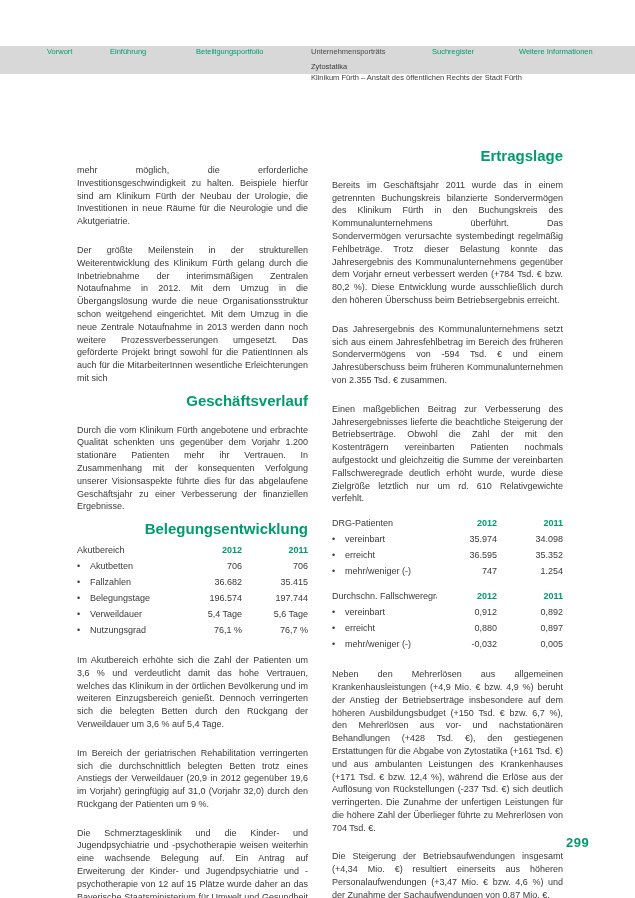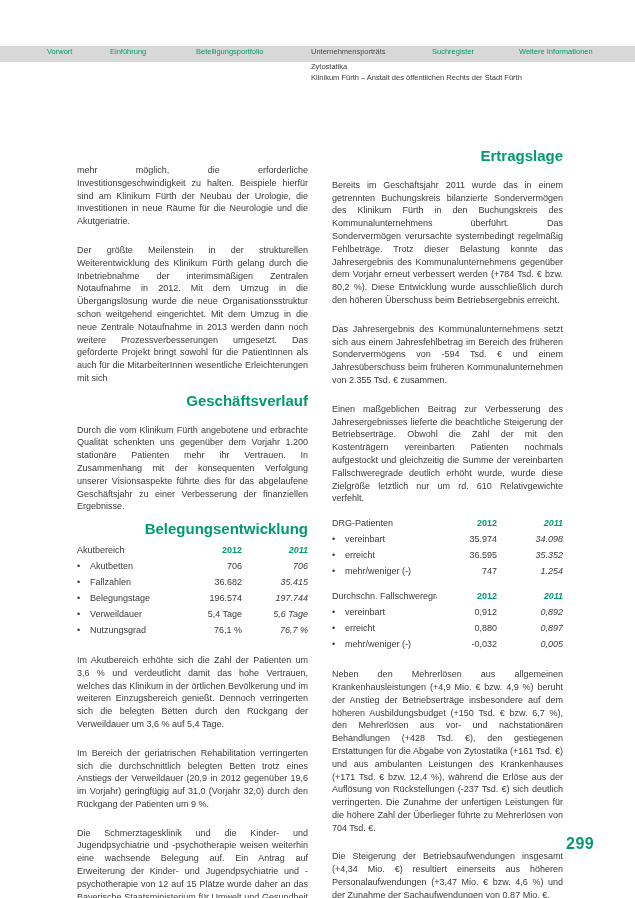--- a/index.html
+++ b/index.html
@@ -3,21 +3,21 @@
 <meta charset="utf-8">
 <style>
   html, body { margin:0; padding:0; }
   body { font-family:"Liberation Sans", sans-serif; background:#ffffff; }
   .page {
     position:relative; width:635px; height:898px; background:#ffffff;
     overflow:hidden; color:#3a3a3a;
   }
   
   .navbar {
-    position:absolute; top:46px; left:0; width:635px; height:16px;
+    position:absolute; top:46px; left:0; width:635px; height:28px;
     background:#d8d8d8;
   }
   .nav-item {
     position:absolute; top:0; font-size:7.5px; line-height:11px;
     color:#009b6e; text-decoration:none; white-space:nowrap; cursor:pointer;
   }
   .nav-item.active { color:#4a4a4a; }
   
   .breadcrumb {
     position:absolute; left:311px; top:62px; font-size:7.5px;
@@ -35,26 +35,26 @@
   .section-heading {
     color:#009b6e; font-size:15px; font-weight:bold;
     margin:2px 0 6px 0; text-align:right;
   }
   
   .tbl { margin:1px 0 9px 0; }
   .trow { display:flex; line-height:16px; text-align:left; }
   .trow .bullet { width:13px; color:#3a3a3a; }
   .trow .lbl { flex:1; white-space:nowrap; overflow:hidden; }
   .trow .c1, .trow .c2 { width:60px; text-align:right; }
-  .trow .c2 { width:66px;font-style:italic; }
+  .trow .c2 { width:66px; }
   .thead .c1, .thead .c2 { color:#009b6e; font-weight:bold; }
   
   .page-num {
     position:absolute; left:566px; top:835px;
-    color:#009b6e; font-weight:bold; font-size:16px; letter-spacing:0.5px;
+    color:#009b6e; font-weight:bold; font-size:13px; letter-spacing:0.5px;
   }
 </style>
 </head>
 <body>
 
 <div class="page">
 
   <div class="navbar">
     <a class="nav-item" style="left:47px">Vorwort</a>
     <a class="nav-item" style="left:110px">Einführung</a>

